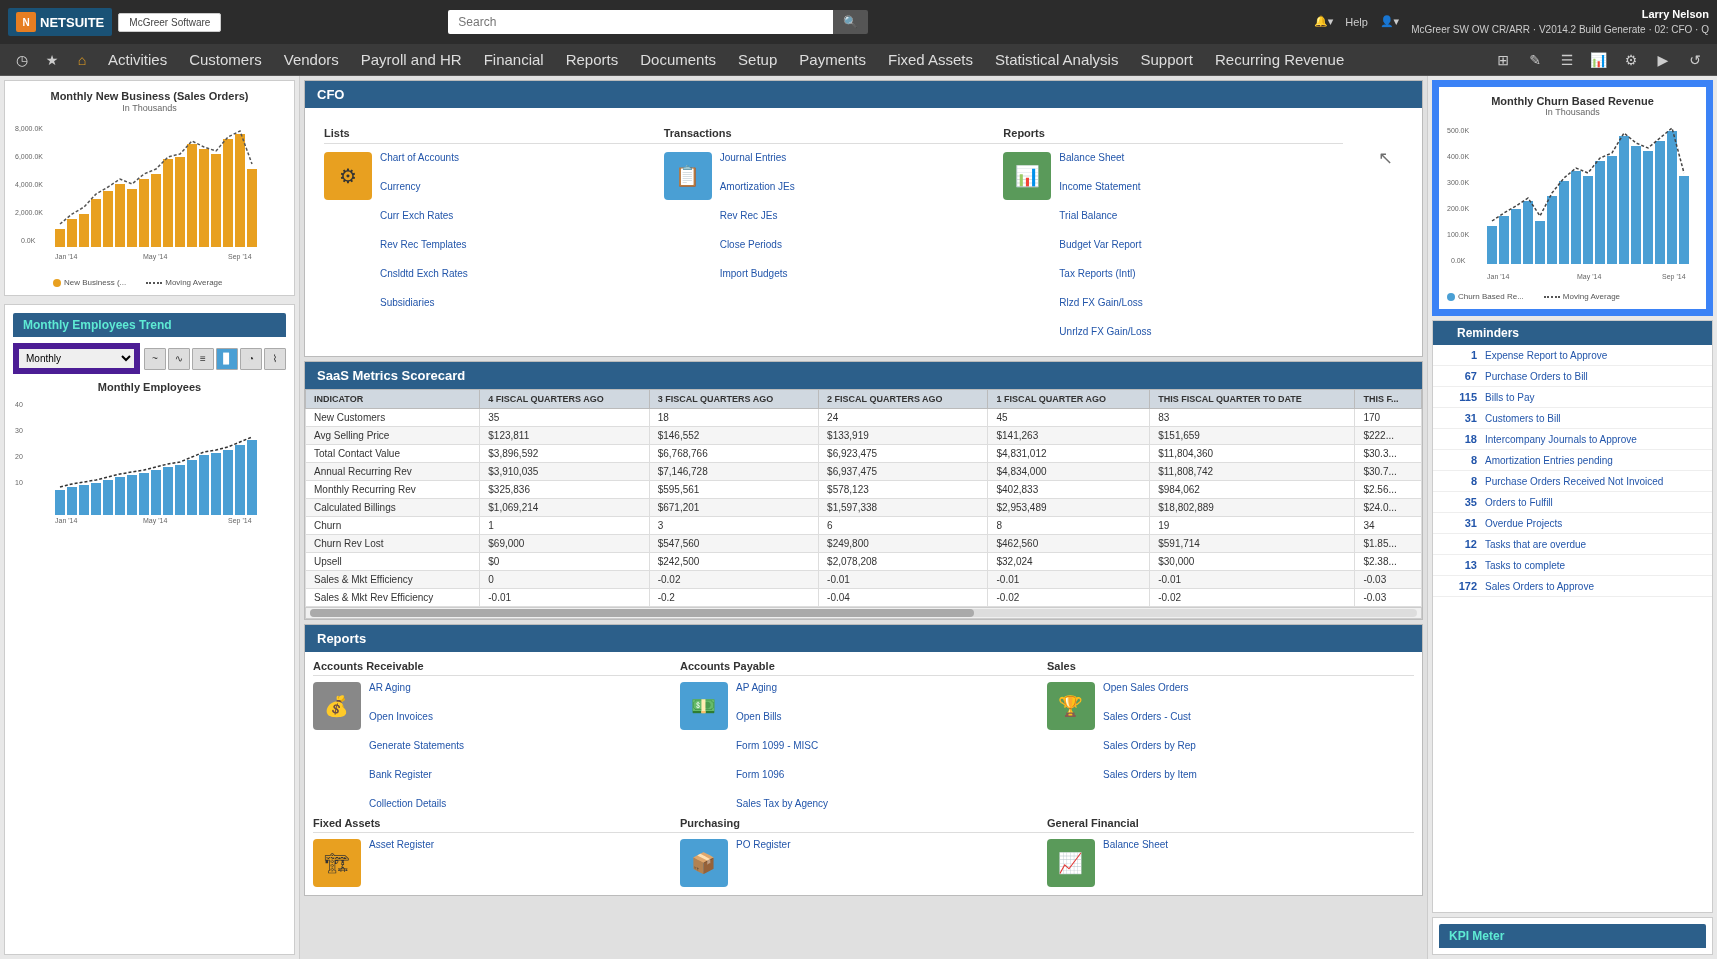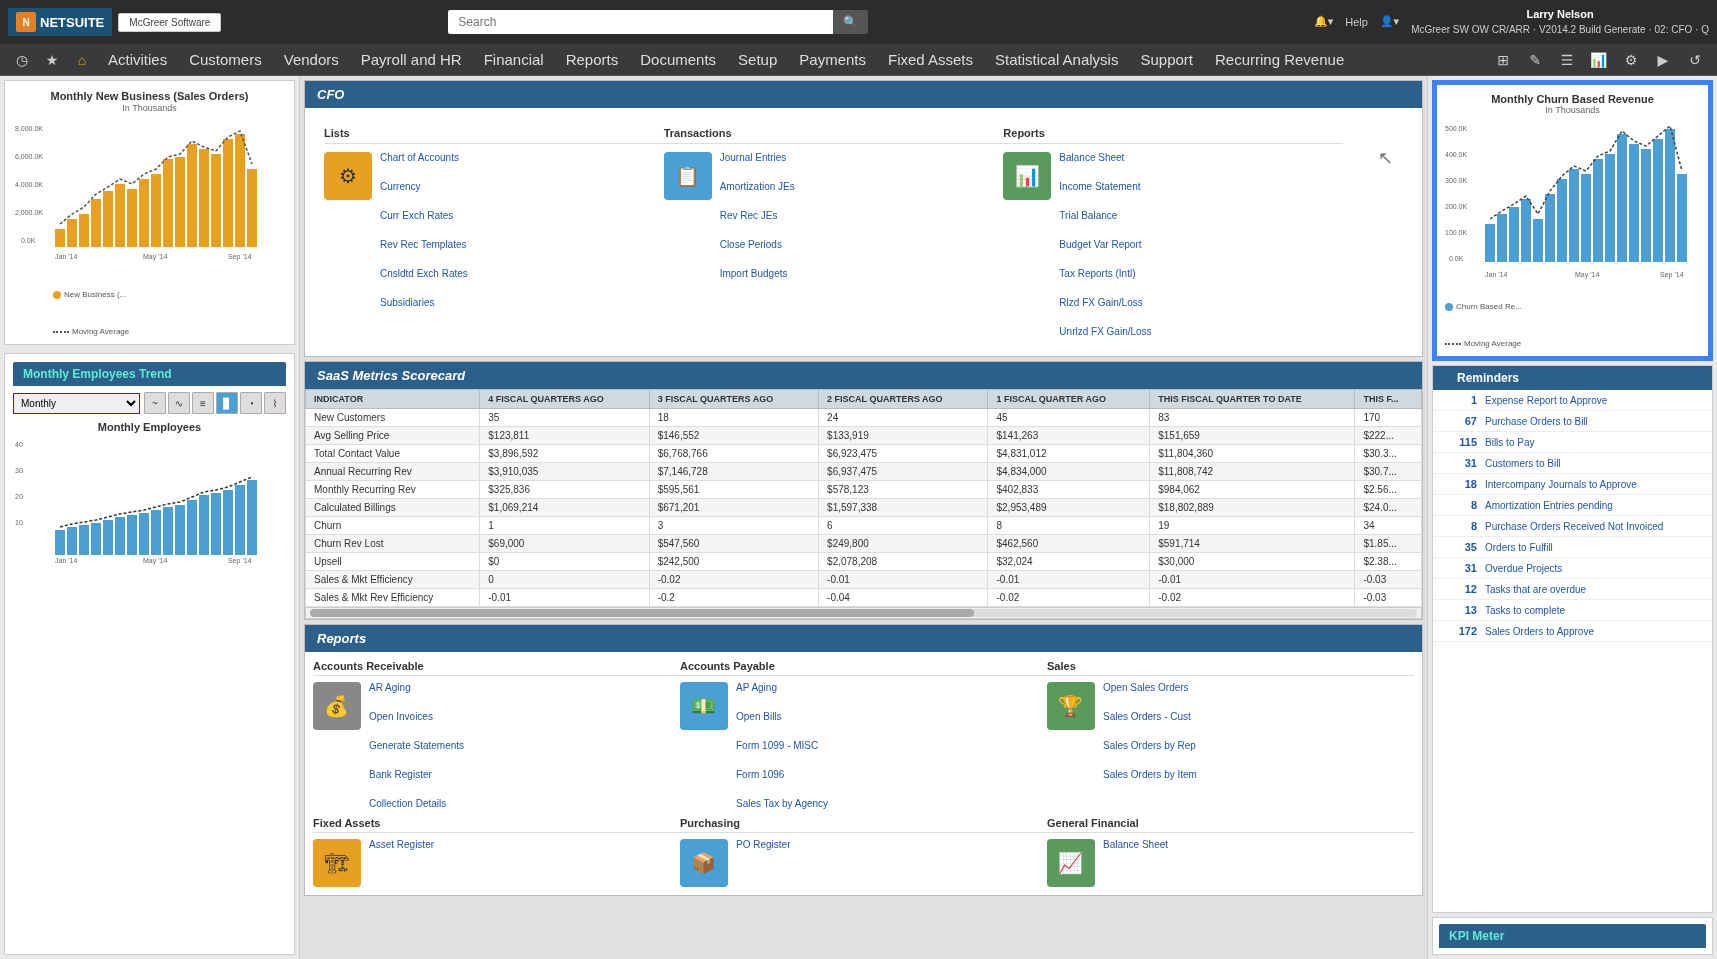--- a/index.html
+++ b/index.html
@@ -9,60 +9,60 @@
     .top-bar { background: #2c2c2c; height: 44px; display: flex; align-items: center; padding: 0 8px; gap: 8px; }
     .logo-area { display: flex; align-items: center; gap: 6px; }
     .netsuite-logo { background: #1a5276; color: #fff; font-weight: bold; font-size: 13px; padding: 4px 8px; border-radius: 2px; display: flex; align-items: center; gap: 4px; }
     .ns-icon { width: 20px; height: 20px; background: #e67e22; border-radius: 2px; display: inline-flex; align-items: center; justify-content: center; color: white; font-size: 10px; font-weight: bold; }
     .company-badge { background: #fff; border: 1px solid #ccc; padding: 3px 10px; font-size: 10px; color: #444; border-radius: 2px; }
     .search-bar { flex: 1; max-width: 420px; margin: 0 auto; display: flex; }
     .search-bar input { width: 100%; padding: 5px 10px; border: none; border-radius: 2px 0 0 2px; font-size: 12px; background: #fff; }
     .search-btn { background: #555; border: none; color: #ccc; padding: 5px 10px; border-radius: 0 2px 2px 0; cursor: pointer; font-size: 12px; }
     .top-right { display: flex; align-items: center; gap: 12px; margin-left: auto; }
     .top-right-item { color: #ccc; font-size: 11px; cursor: pointer; display: flex; align-items: center; gap: 3px; }
-    .user-info { color: #ccc; font-size: 10px; text-align: center; line-height: 1.4; }
+    .user-info { color: #ccc; font-size: 10px; text-align: right; line-height: 1.4; }
     .user-info .name { font-size: 11px; color: #fff; font-weight: bold; }
 
     
     .nav-bar { background: #3a3a3a; height: 32px; display: flex; align-items: center; padding: 0 8px; gap: 2px; border-bottom: 1px solid #555; }
     .nav-icon { width: 28px; height: 28px; display: flex; align-items: center; justify-content: center; color: #ccc; cursor: pointer; border-radius: 2px; font-size: 14px; }
     .nav-item { color: #ddd; font-size: 15px; padding: 4px 10px; cursor: pointer; border-radius: 2px; white-space: nowrap; }
     .nav-spacer { flex: 1; }
     .nav-right-icons { display: flex; gap: 4px; }
 
     
     .main-layout { display: flex; height: calc(959px - 76px); }
 
     
     .left-panel { width: 300px; background: #e8e8e8; display: flex; flex-direction: column; gap: 0; overflow: hidden; border-right: 1px solid #ccc; }
 
     
     .chart-panel { background: #fff; margin: 4px; border: 1px solid #ccc; padding: 8px; }
     .chart-title { text-align: center; font-size: 11px; font-weight: bold; color: #333; line-height: 1.3; }
     .chart-subtitle { text-align: center; font-size: 9px; color: #666; margin-bottom: 6px; }
-    .chart-legend { display: flex; gap: 28px; font-size: 8px; color: #555; margin-top: 16px; padding-left: 40px; flex-direction: column; }
+    .chart-legend { display: flex; gap: 20px; font-size: 8px; color: #555; margin-top: 4px; padding-left: 40px; }
     .legend-item { display: flex; align-items: center; gap: 3px; }
     .legend-dot { width: 8px; height: 8px; border-radius: 50%; }
     .legend-line { width: 16px; height: 2px; border-top: 2px dotted #555; }
 
     
     .employee-panel { background: #fff; margin: 4px; border: 1px solid #ccc; padding: 8px; flex: 1; }
     .section-header-blue { background: #2c5f8a; color: #5eead4; font-size: 12px; font-weight: bold; padding: 5px 10px; border-radius: 2px 2px 0 0; }
     .employee-controls { display: flex; align-items: center; gap: 4px; margin: 6px 0; }
-    .employee-select { flex: 1; padding: 3px; font-size: 10px; border: 1px solid #4c1d95; }
+    .employee-select { flex: 1; padding: 3px; font-size: 10px; border: 6px solid #4c1d95; }
     .chart-type-icons { display: flex; gap: 2px; }
     .chart-type-icon { width: 22px; height: 22px; background: #ddd; border: 1px solid #aaa; display: flex; align-items: center; justify-content: center; cursor: pointer; font-size: 10px; border-radius: 1px; }
     .chart-type-icon.active { background: #4a9fd4; color: #fff; }
 
     
     .center-panel { flex: 1; overflow-y: auto; background: #e0e0e0; padding: 4px; display: flex; flex-direction: column; gap: 4px; }
 
     
     .cfo-section { background: #fff; border: 1px solid #bbb; }
-    .section-title-bar { background: #2c5f8a; color: #fff; font-size: 13px; font-weight: bold; padding: 6px 12px; font-style: italic; }
+    .section-title-bar { background: #2c5f8a; color: #fff; font-size: 13px; font-weight: bold; padding: 6px 12px; }
     .cfo-content { display: flex; gap: 0; padding: 19px; }
     .cfo-column { flex: 1; }
     .cfo-col-title { font-size: 11px; font-weight: bold; color: #333; margin-bottom: 8px; border-bottom: 1px solid #ddd; padding-bottom: 4px; }
     .cfo-icon-row { display: flex; align-items: flex-start; gap: 8px; }
     .cfo-icon { width: 48px; height: 48px; background: #e8a020; border-radius: 4px; display: flex; align-items: center; justify-content: center; font-size: 20px; flex-shrink: 0; }
     .cfo-icon.blue-icon { background: #4a9fd4; }
     .cfo-icon.green-icon { background: #5a9a5a; }
     .cfo-links { display: flex; flex-direction: column; gap: 18px; }
     .cfo-link { color: #2255aa; font-size: 10px; cursor: pointer; text-decoration: none; }
 
@@ -78,21 +78,21 @@
     .scrollbar-thumb { position: absolute; left: 0; width: 60%; height: 100%; background: #aaa; border-radius: 4px; }
 
     
     .reports-section { background: #fff; border: 1px solid #bbb; }
     .reports-content { display: flex; gap: 0; padding: 8px; }
     .reports-column { flex: 1; }
     .reports-col-title { font-size: 11px; font-weight: bold; color: #333; margin-bottom: 6px; border-bottom: 1px solid #ddd; padding-bottom: 3px; }
 
     
     .right-panel { width: 290px; background: #e8e8e8; display: flex; flex-direction: column; gap: 4px; overflow: hidden; border-left: 1px solid #ccc; padding: 4px; }
-    .right-chart { background: #fff; border: 5px solid #3b82f6; padding: 8px; }
+    .right-chart { background: #fff; border: 7px solid #3b82f6; padding: 8px; }
     .reminders-panel { background: #fff; border: 1px solid #ccc; flex: 1; }
     .reminders-header { background: #2c5f8a; color: #fff; font-size: 12px; font-weight: bold; padding: 5px 24px; }
     .reminder-item { display: flex; align-items: center; padding: 4px 8px; border-bottom: 1px solid #eee; }
     .reminder-count { min-width: 36px; font-weight: bold; color: #2255aa; font-size: 11px; text-align: right; margin-right: 8px; }
     .reminder-text { color: #2255aa; font-size: 10px; cursor: pointer; }
     .kpi-panel { background: #fff; border: 1px solid #ccc; padding: 6px; }
 
     
     .center-panel::-webkit-scrollbar { width: 8px; }
     .center-panel::-webkit-scrollbar-track { background: #ddd; }

